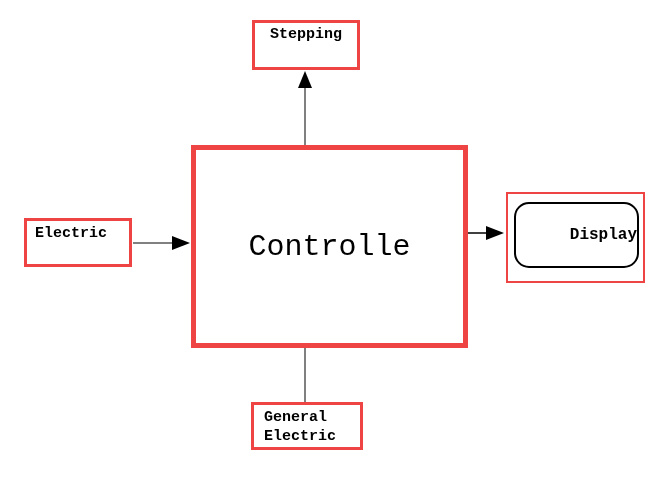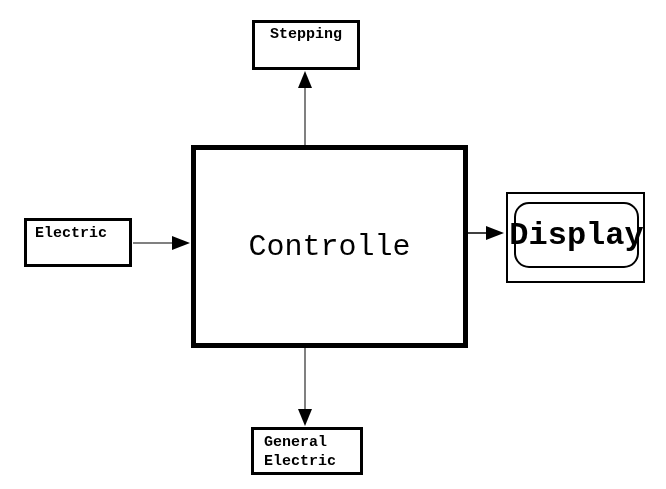--- a/index.html
+++ b/index.html
@@ -20,21 +20,21 @@
     position: absolute;
     left: 0;
     top: 0;
     width: 666px;
     height: 489px;
     pointer-events: none;
   }
   .node {
     position: absolute;
     background: #ffffff;
-    border: 3px solid #000000;
+    border: 3px solid #ef4444;
     box-sizing: border-box;
   }
   .node-motor {
     left: 252px;
     top: 20px;
     width: 108px;
     height: 50px;
     font-size: 15px;
     font-weight: bold;
     line-height: 20px;
@@ -76,27 +76,27 @@
     left: 514px;
     top: 202px;
     width: 125px;
     height: 66px;
     border: 2px solid #000000;
     border-radius: 15px;
     box-sizing: border-box;
     background: #ffffff;
     display: flex;
     align-items: center;
-    justify-content: center;
-    font-size: 32px;
+    justify-content: flex-end;
+    font-size: 16px;
     font-weight: bold;
   }
   .node-ge {
     left: 251px;
-    top: 427px;
+    top: 402px;
     width: 112px;
     height: 48px;
     font-size: 15px;
     font-weight: bold;
     line-height: 19px;
     padding: 3px 0 0 10px;
   }
   .label-line {
     white-space: pre;
   }

